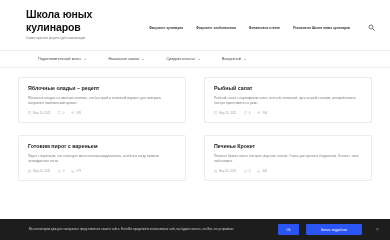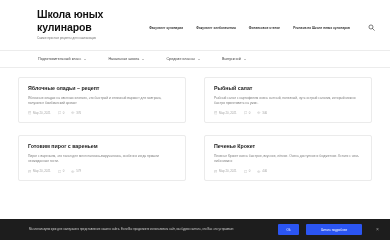--- a/index.html
+++ b/index.html
@@ -16,21 +16,20 @@
     position: relative;
   }
 
   
   .header {
     display: flex;
     align-items: flex-start;
     padding: 7px 12px 6px 26px;
     background: #ffffff;
     min-height: 50px;
-    margin-left: 11px;
   }
   .brand {
     width: 74px;
     flex: 0 0 74px;
     padding-top: 1px;
   }
   .brand-title {
     font-size: 10.5px;
     font-weight: bold;
     line-height: 1.22;

